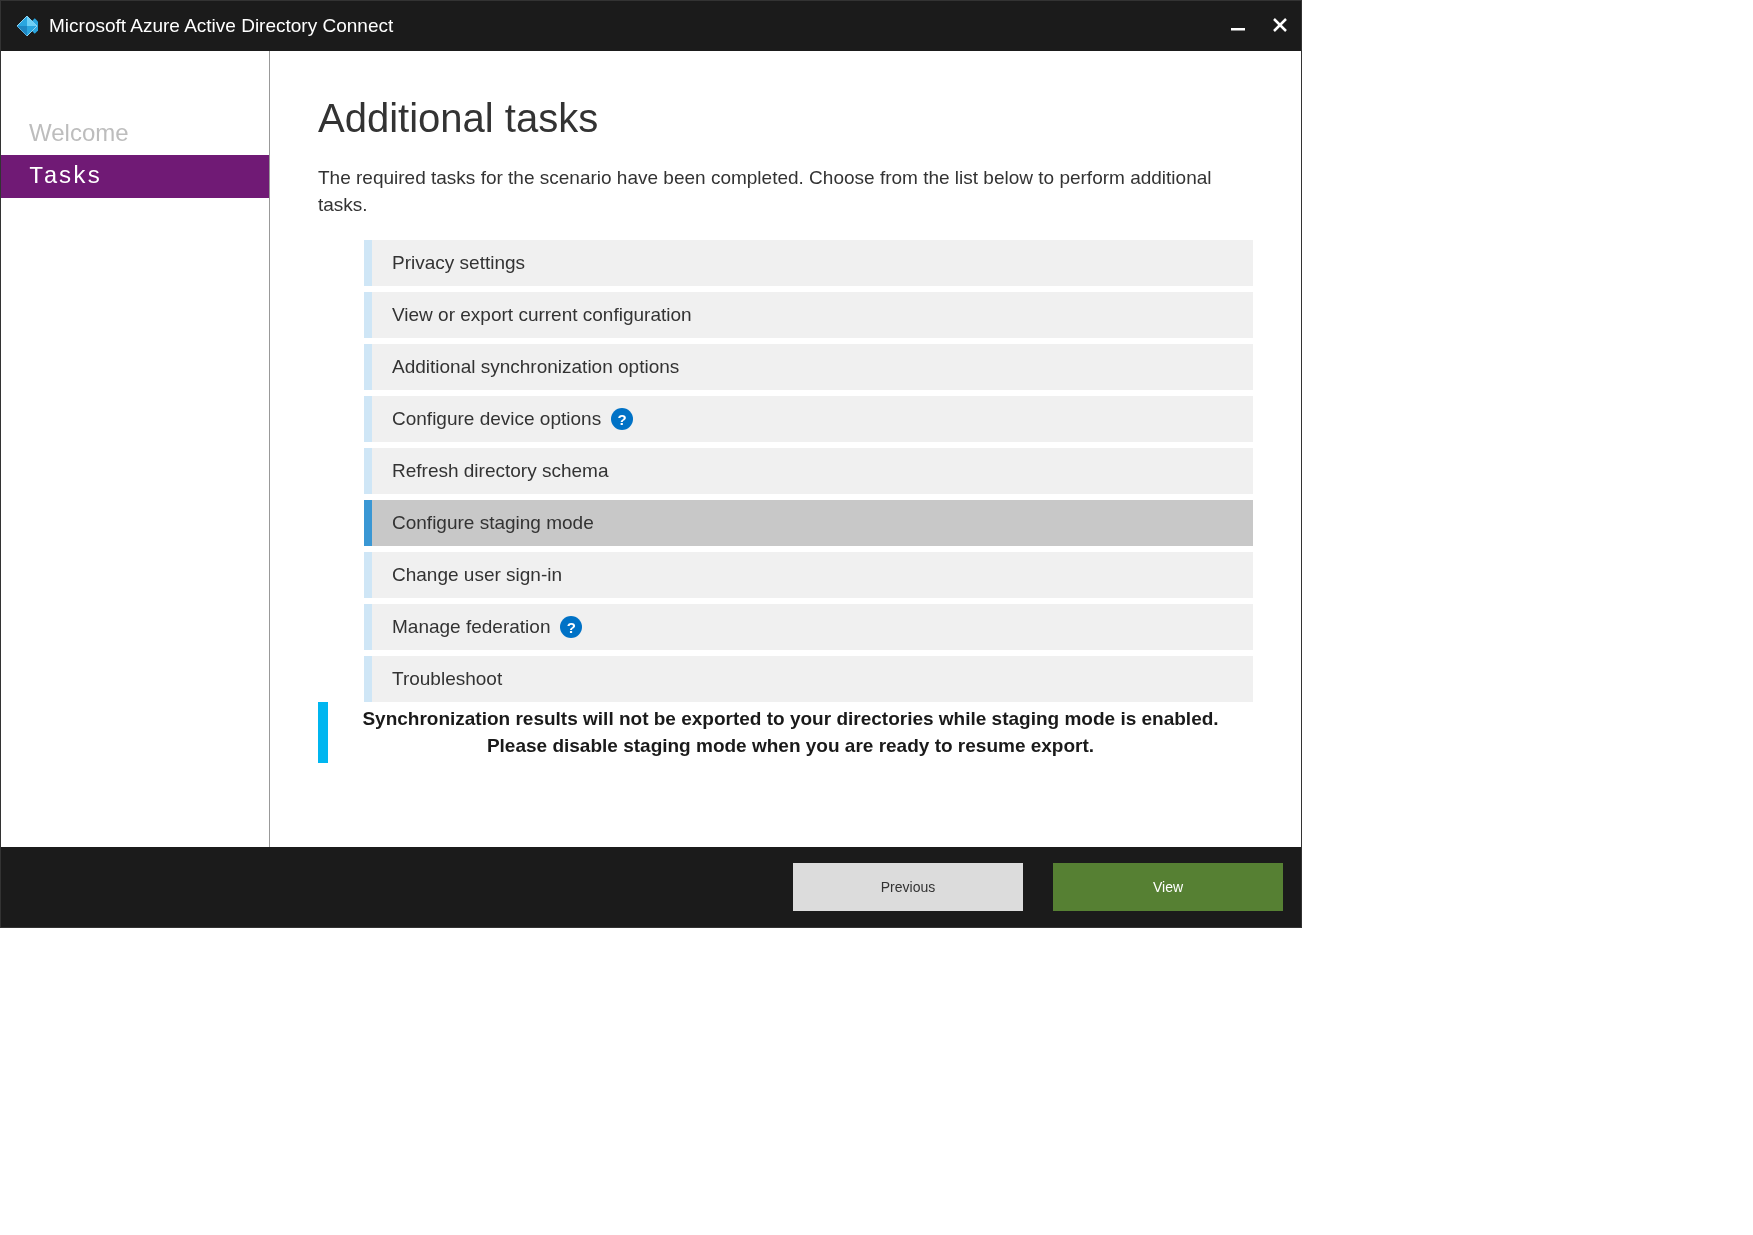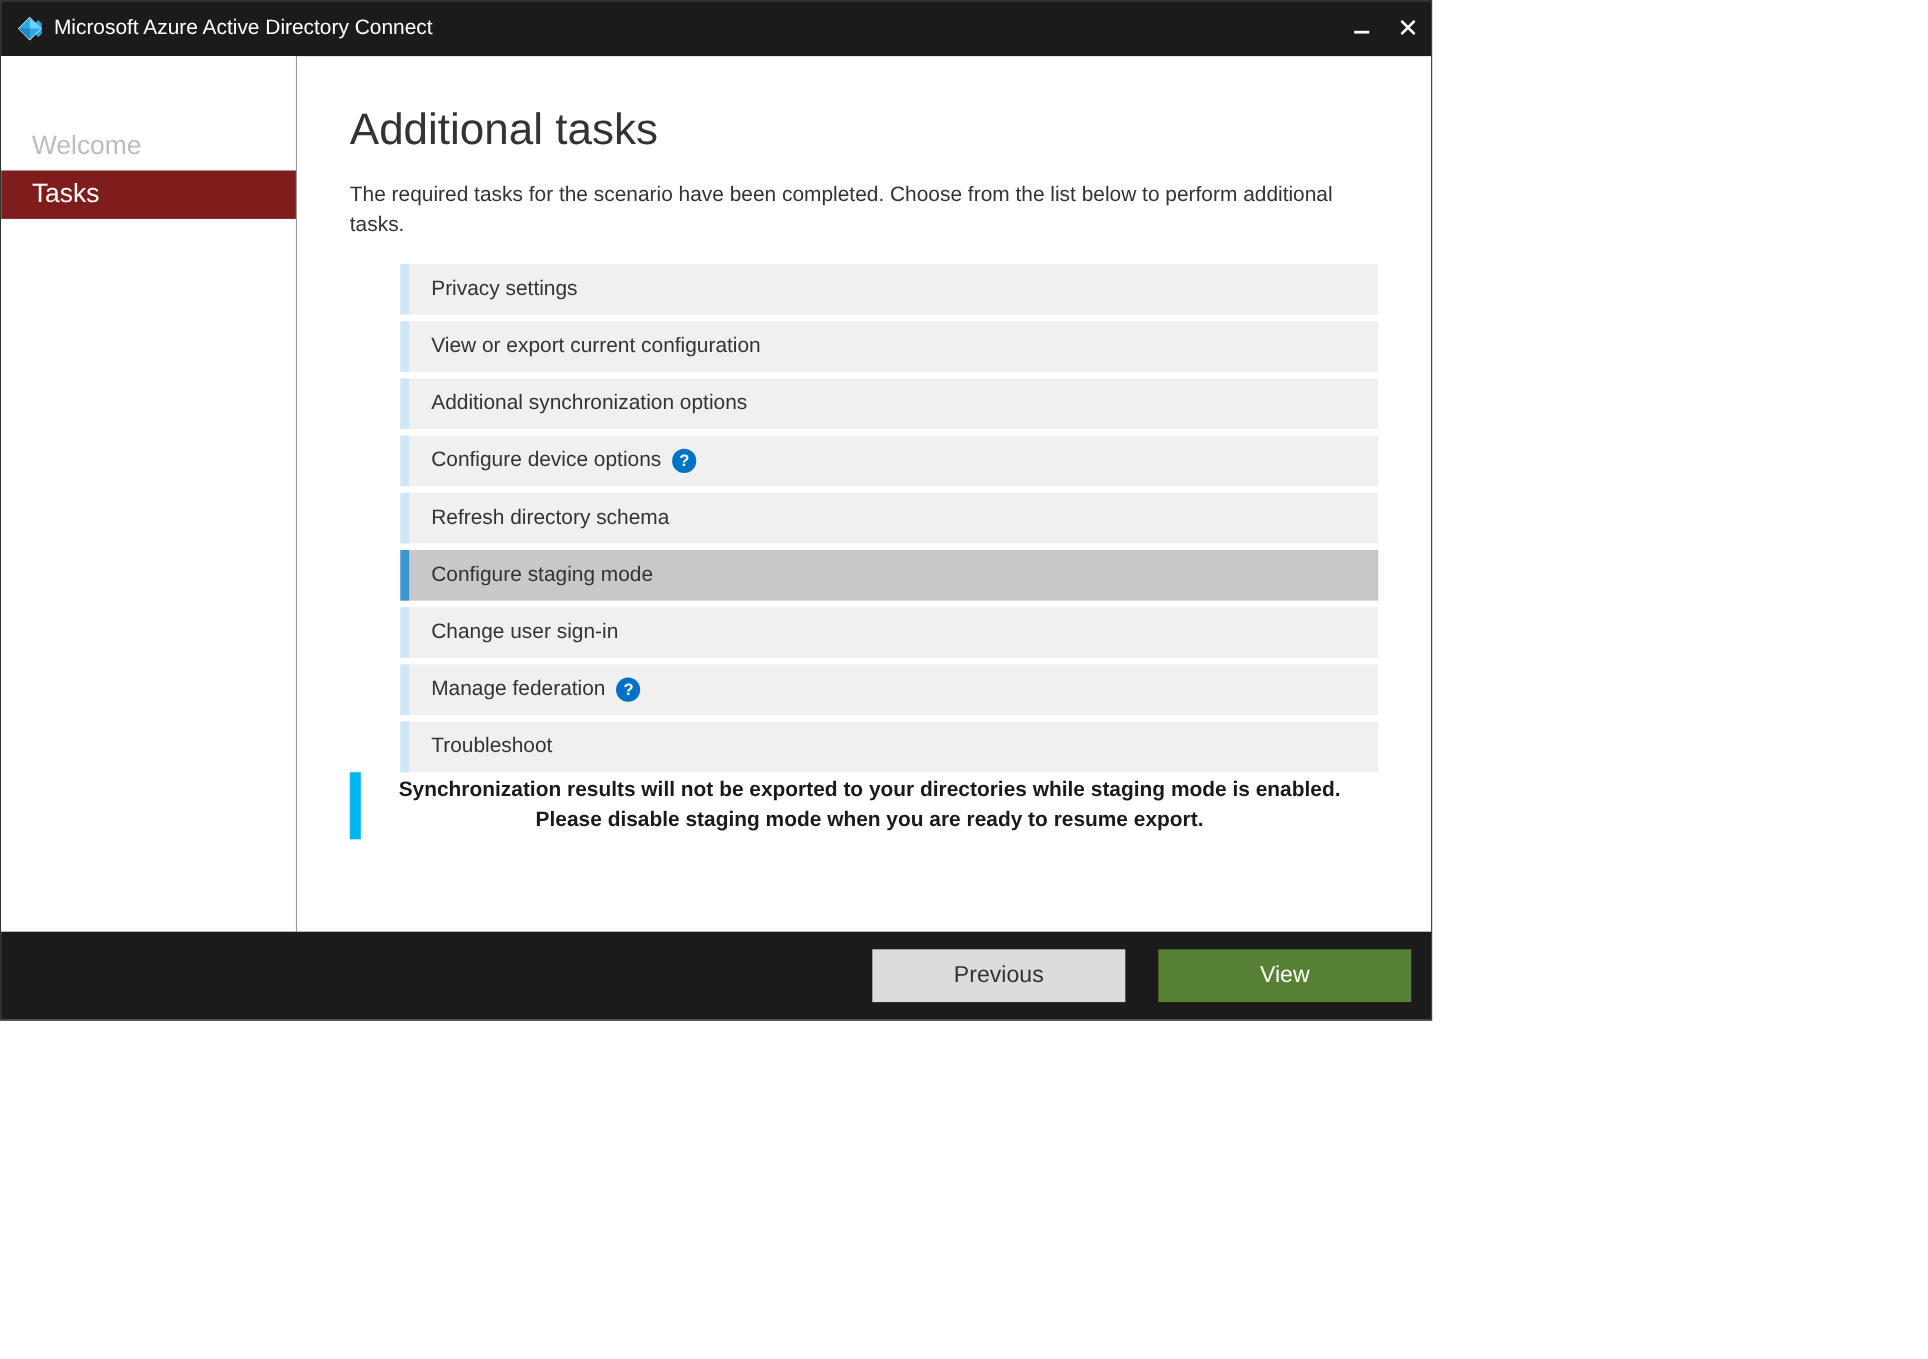--- a/index.html
+++ b/index.html
@@ -68,22 +68,23 @@
     }
     .sidebar-item {
       padding: 8px 28px;
       font-size: 24px;
       cursor: pointer;
     }
     .sidebar-item.inactive {
       color: #bdbdbd;
     }
     .sidebar-item.active {
-      background: #7f1d1d;
-      color: #ffffff;
+      background: #701a75;
+      color: #ffffff;
+      font-family: Liberation Mono, monospace;
     }
     .content {
       flex: 1;
       padding: 45px 48px 25px 48px;
       overflow: auto;
     }
     .page-title {
       font-size: 40px;
       font-weight: 300;
       color: #333333;
@@ -161,21 +162,21 @@
       display: flex;
       justify-content: flex-end;
       align-items: center;
       padding: 0 18px;
       gap: 30px;
       flex-shrink: 0;
     }
     .footer-btn {
       width: 230px;
       height: 48px;
-      font-size: 21px;
+      font-size: 14px;
       border: none;
       cursor: pointer;
       font-family: inherit;
     }
     .footer-btn.secondary {
       background: #dcdcdc;
       color: #333333;
     }
     .footer-btn.primary {
       background: #568033;

